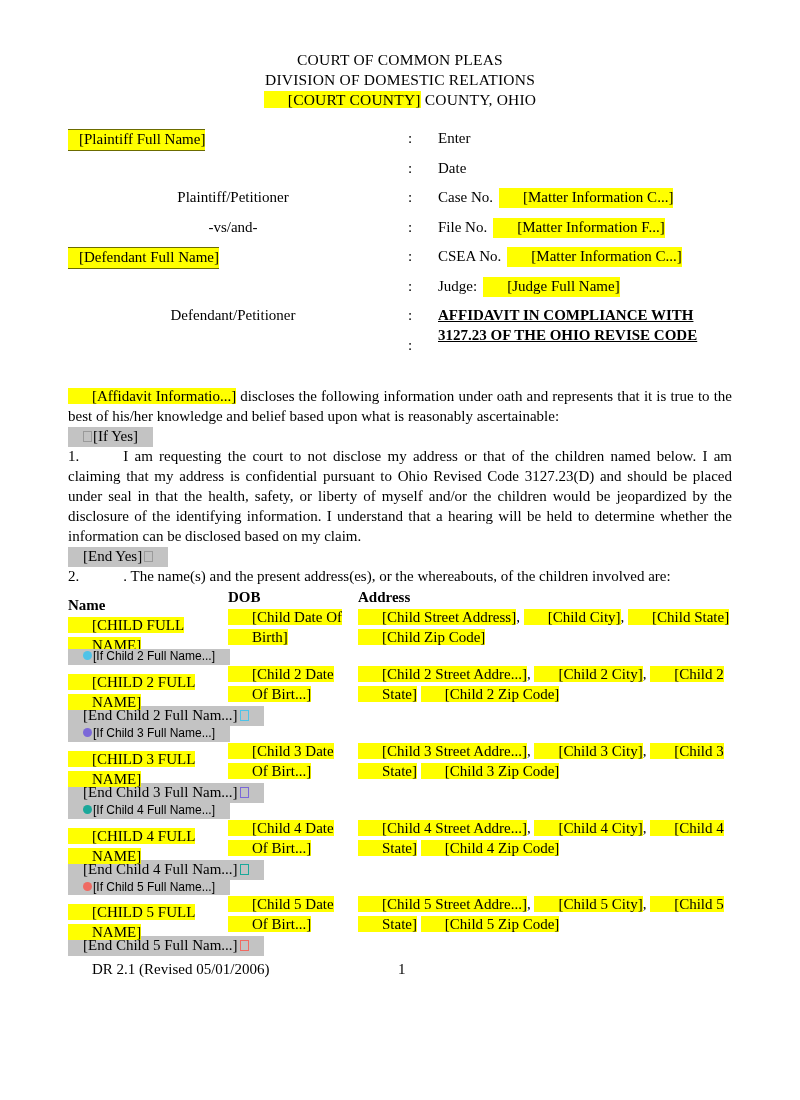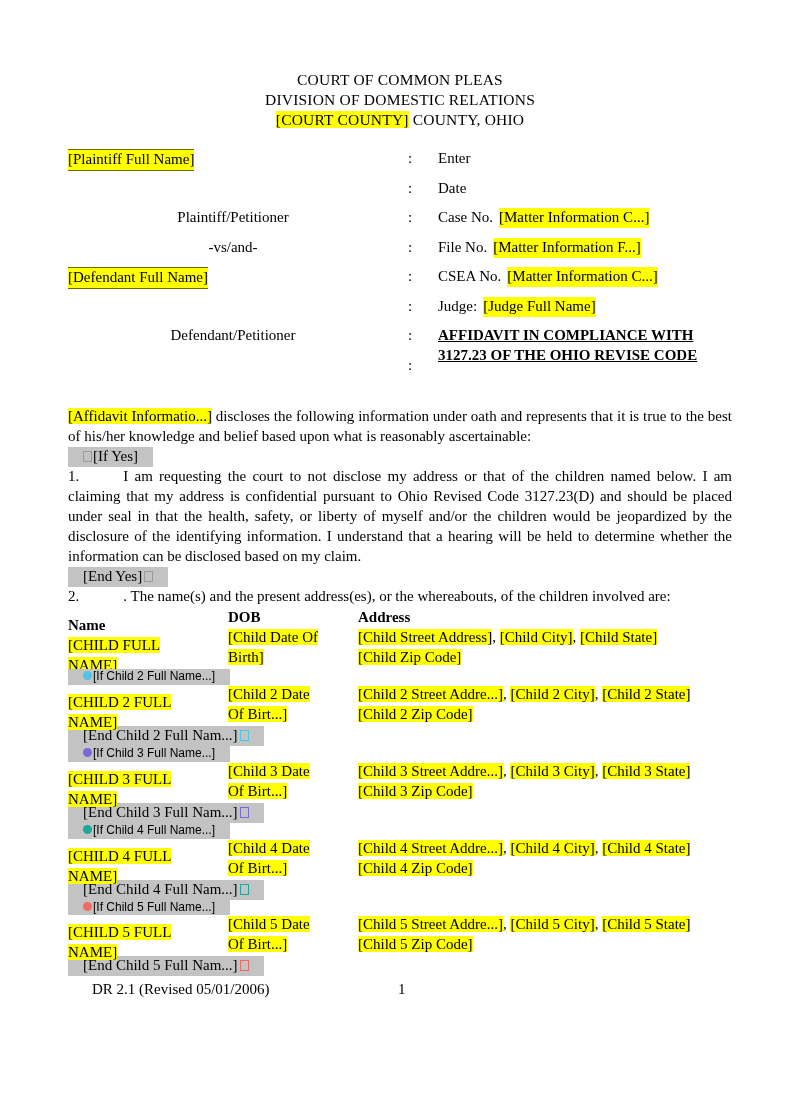--- a/index.html
+++ b/index.html
@@ -22,43 +22,44 @@
     width: 800px;
     height: 1100px;
     padding: 0;
     box-sizing: border-box;
   }
   .body-area {
     position: absolute;
     left: 68px;
     top: 50px;
     width: 664px;
-    margin-top: 20px;
   }
 
   
   .court-header {
     text-align: center;
     font-size: 15.5px;
     line-height: 1.28;
     letter-spacing: 0.2px;
   }
   .court-header div { white-space: nowrap; }
 
   
   .hl {
     background: #ffff00;
     box-decoration-break: clone;
+    padding-left: 24px;
     -webkit-box-decoration-break: clone;
   }
   .hl-box {
     background: #ffff00;
     border-top: 1px solid #6b6b00;
     border-bottom: 1px solid #6b6b00;
     box-decoration-break: clone;
+    padding-left: 11px;
     -webkit-box-decoration-break: clone;
   }
   .tagline {
     display: block;
     background: #c3c3c3;
     width: max-content;
     max-width: 100%;
     padding: 0 15px;
     white-space: nowrap;
   }

